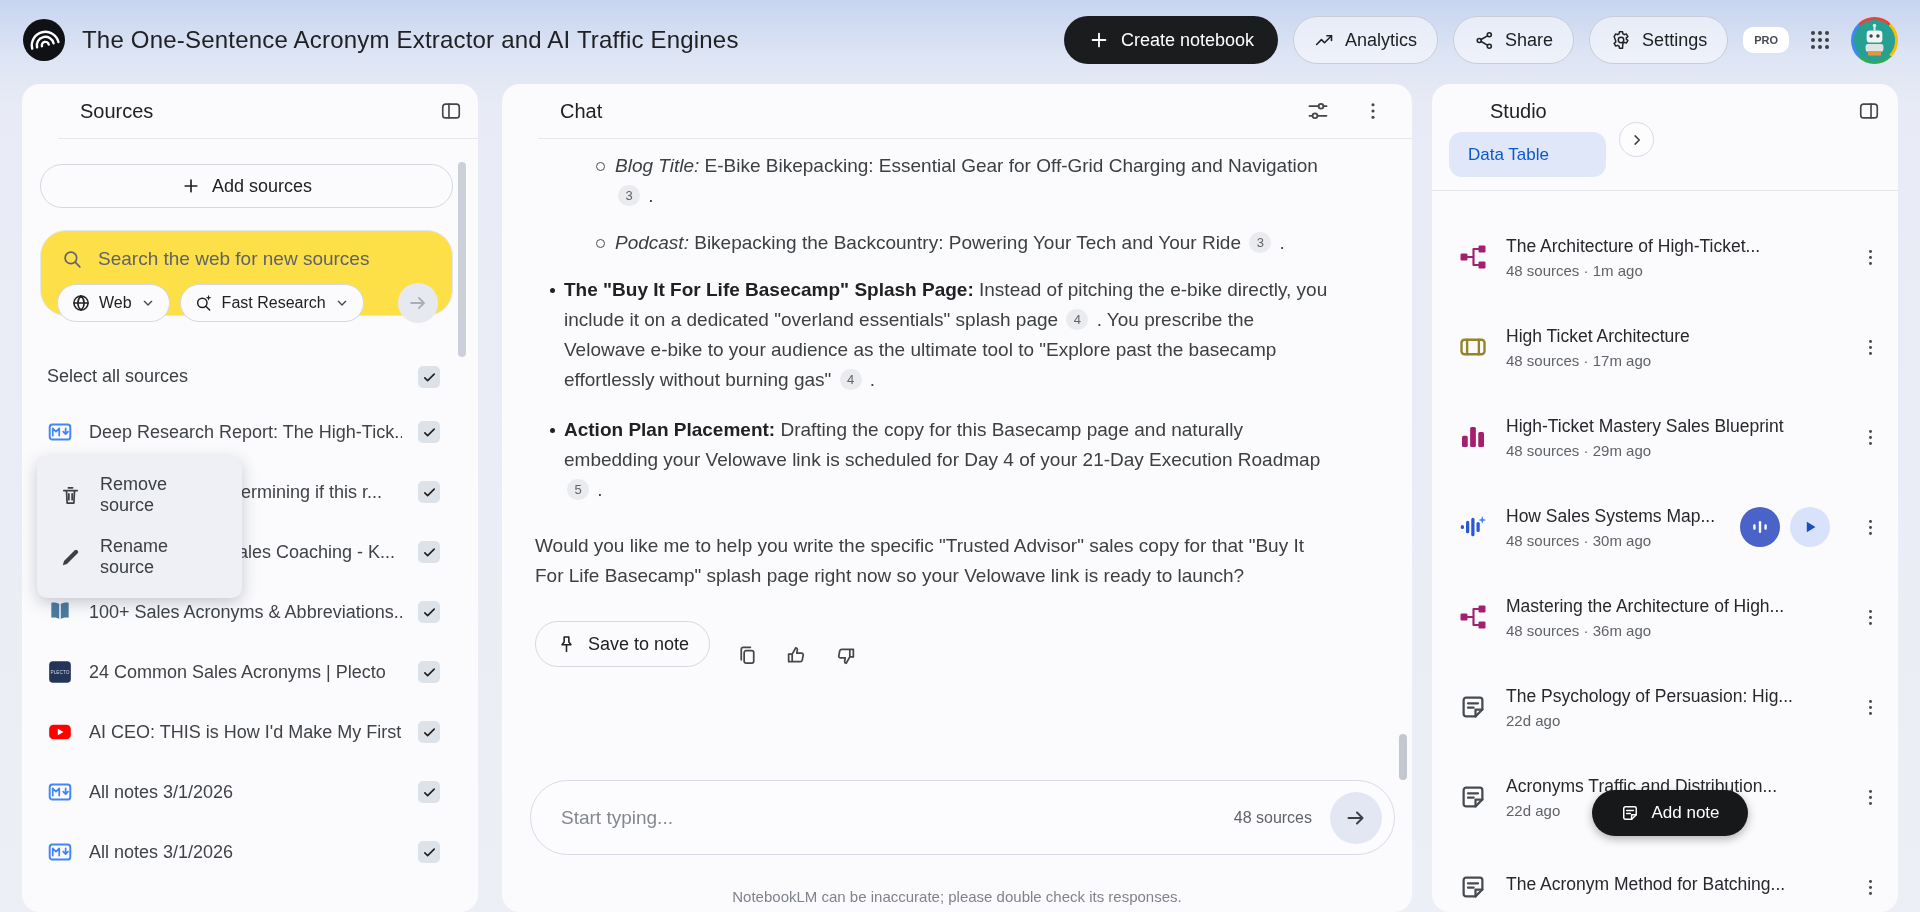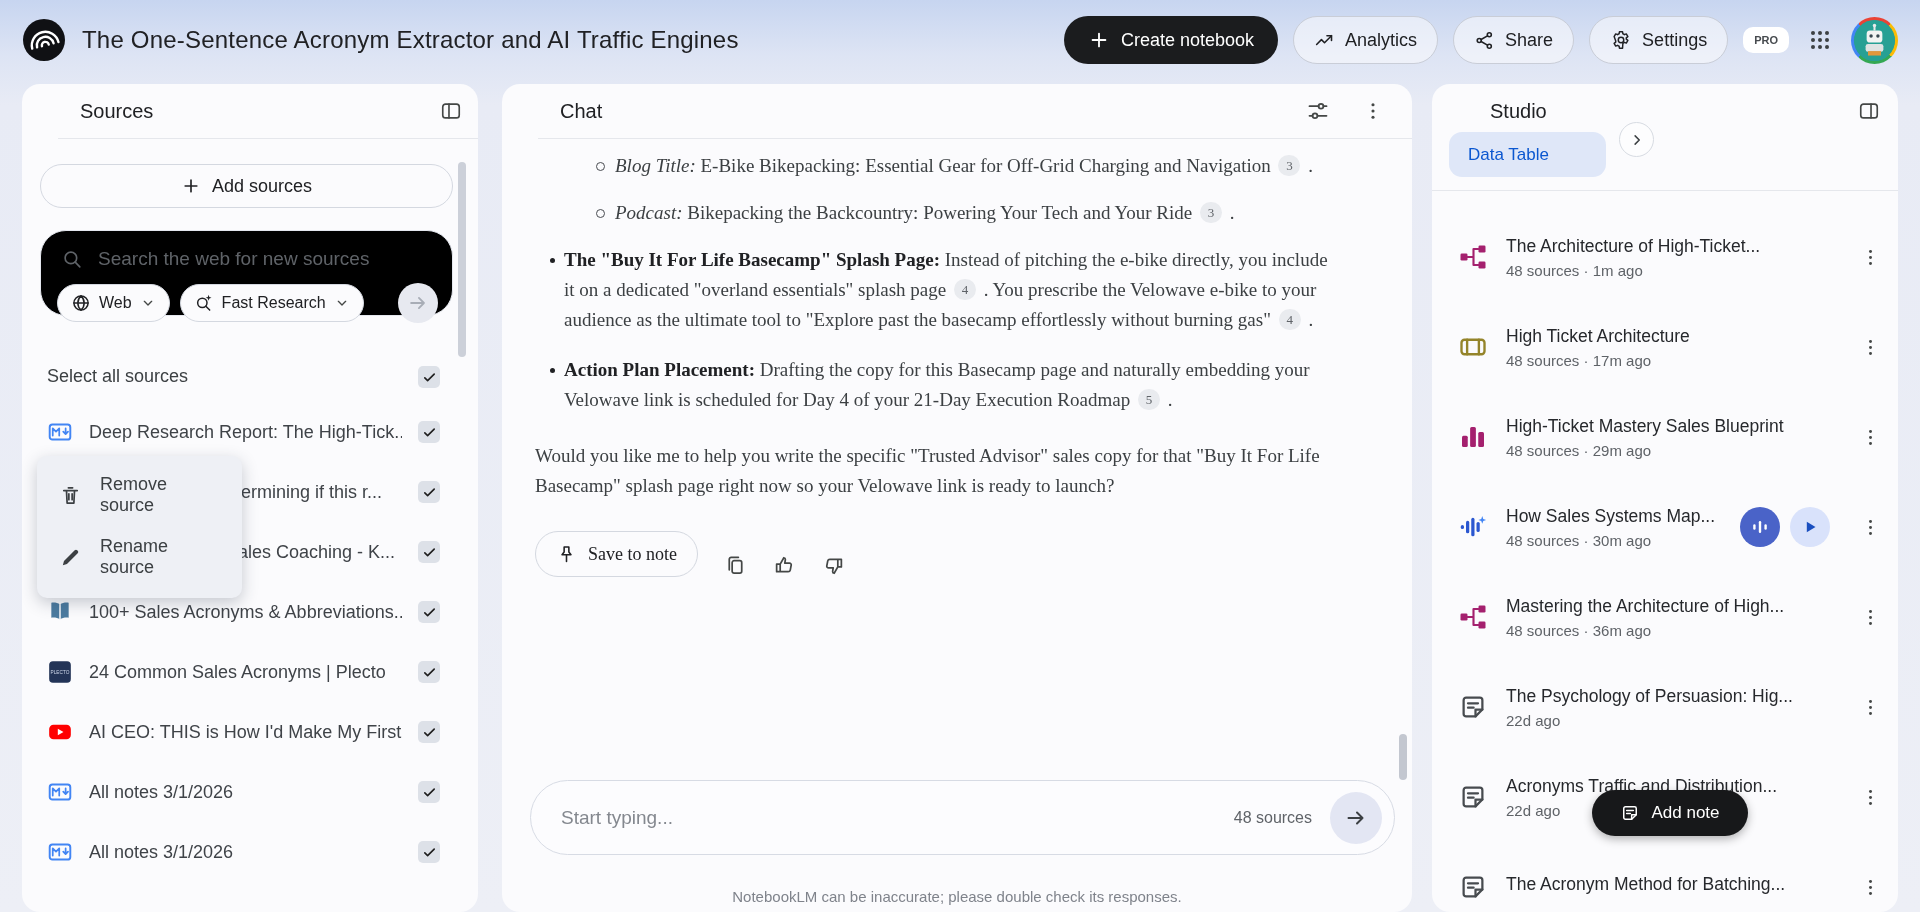--- a/index.html
+++ b/index.html
@@ -29,21 +29,21 @@
   .card { position:absolute; top:84px; bottom:0; background:#fbfbfd; border-radius:18px; overflow:hidden;padding-left:36px; }
   #sources-card { left:22px; width:456px; }
   #chat-card   { left:502px; width:910px; }
   #studio-card { left:1432px; width:466px; }
   .panel-hd { height:54px; display:flex; align-items:center; padding:0 16px 0 22px; font-size:20px; color:#202124; }
   .panel-hd .hd-btn { margin-left:auto; color:#444746; font-size:22px; cursor:pointer; }
   .hd-divider { border-top:1px solid #e5e7ec; }
 
   
   .add-sources { position:absolute; left:18px; right:25px; top:80px; height:44px; border:1px solid #d4d8e0; border-radius:24px; display:flex; align-items:center; justify-content:center; gap:11px; font-size:18px; color:#202124; cursor:pointer; background:transparent; }
-  .search-card { position:absolute; left:18px; right:25px; top:146px; height:86px; background:#000000; border:1px solid #e4e7ee; border-radius:26px;text-align:center; }
+  .search-card { position:absolute; left:18px; right:25px; top:146px; height:86px; background:#fde047; border:1px solid #e4e7ee; border-radius:26px;text-align:center; }
   .search-row { display:flex; align-items:center; gap:15px; padding:17px 20px 2px 20px; color:#5f6368; font-size:19px; }
   .chips-row { display:flex; align-items:center; gap:10px; padding:11px 14px 0 16px; }
   .chip { border:1px solid #d4d8e0; background:#fbfbfd; border-radius:20px; height:38px; padding:0 13px; display:flex; align-items:center; gap:8px; font-size:16px; color:#202124; cursor:pointer; }
   .search-go { margin-left:auto; width:40px; height:40px; border-radius:50%; background:#e7e9f0; color:#a8adb6; display:flex; align-items:center; justify-content:center; cursor:pointer; }
   .select-all-row { position:absolute; left:25px; right:38px; top:282px; display:flex; font-size:18px; color:#3c4043; }
   .checkbox { width:22px; height:22px; border-radius:5px; background:#dde1e8; color:#1f1f1f; display:flex; align-items:center; justify-content:center; font-size:16px; flex:none; cursor:pointer; }
   .select-all-row .checkbox { margin-left:auto; }
   #src-list { position:absolute; top:318px; left:0; right:0; }
   .src-row { height:60px; display:flex; align-items:center; gap:16px; padding:0 38px 0 25px; cursor:pointer; }
   .src-icon { font-size:26px; flex:none; }
@@ -53,21 +53,21 @@
   .src-scrollbar { position:absolute; right:12px; top:78px; width:8px; height:195px; border-radius:4px; background:#ccd0d9; cursor:pointer; }
 
   
   #context-menu { position:absolute; left:15px; top:372px; width:205px; height:142px; background:#eef0f5; border-radius:10px; box-shadow:0 5px 16px rgba(40,50,70,.25); z-index:5; padding-top:8px; }
   .menu-item { height:62px; display:flex; align-items:center; gap:18px; padding:0 22px; font-size:18px; color:#3c4043; cursor:pointer; }
   .menu-item .ic { font-size:23px; color:#3c4043; }
 
   
   .chat-hd { padding-right:28px; }
   .chat-hd .hd-icons { margin-left:auto; display:flex; gap:32px; color:#444746; }
-  .chat-scroll { position:absolute; top:55px; left:0; right:0; height:620px; padding:12px 78px 0 33px; overflow:hidden; font-size:19px; line-height:30px; color:#3c4043;font-family:Liberation Serif, serif; }
+  .chat-scroll { position:absolute; top:55px; left:0; right:0; height:620px; padding:12px 78px 0 33px; overflow:hidden; font-size:19px; line-height:30px; color:#3c4043; }
   ul.sub-list { list-style:none; padding-left:80px; }
   ul.sub-list li { position:relative; margin-bottom:17px; }
   ul.sub-list li::before { content:''; position:absolute; left:-19px; top:11px; width:7px; height:7px; border-radius:50%; border:1.5px solid #4a4d52; }
   ul.main-list { list-style:none; padding-left:29px; margin-top:4px; }
   ul.main-list li { position:relative; margin-bottom:20px; }
   ul.main-list li::before { content:''; position:absolute; left:-14px; top:13px; width:5px; height:5px; border-radius:50%; background:#202124; }
   .seg-italic { font-style:italic; }
   .seg-bold { font-weight:bold; color:#202124; }
   .cite { display:inline-block; min-width:22px; height:21px; line-height:21px; text-align:center; background:#e9ebef; border-radius:11px; font-size:13px; color:#5f6368; vertical-align:2px; padding:0 4px; margin:0 3px; cursor:pointer; }
   .closing { margin-top:26px; }

